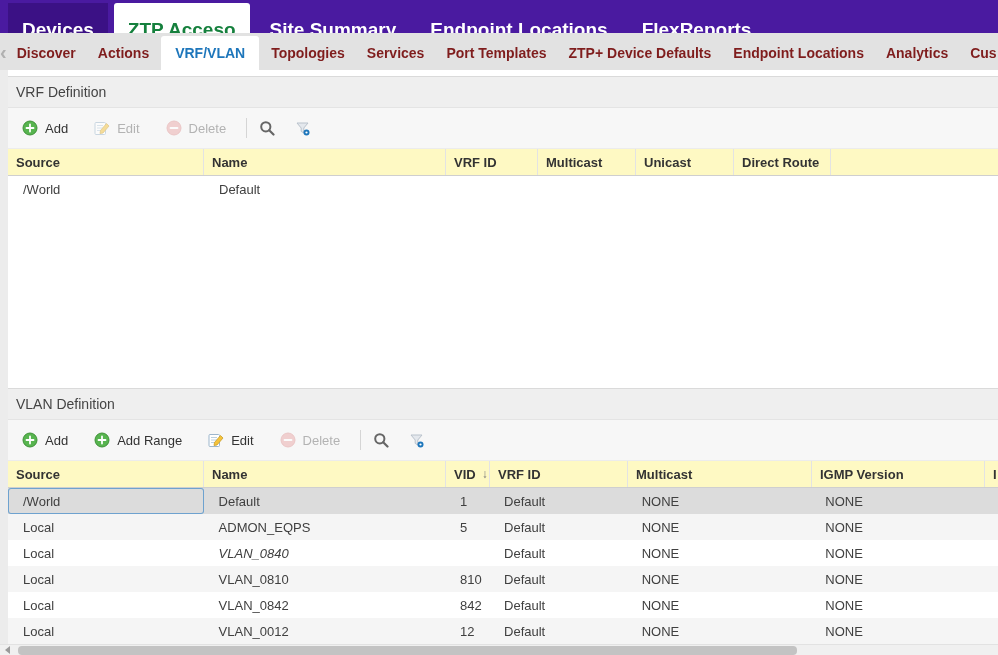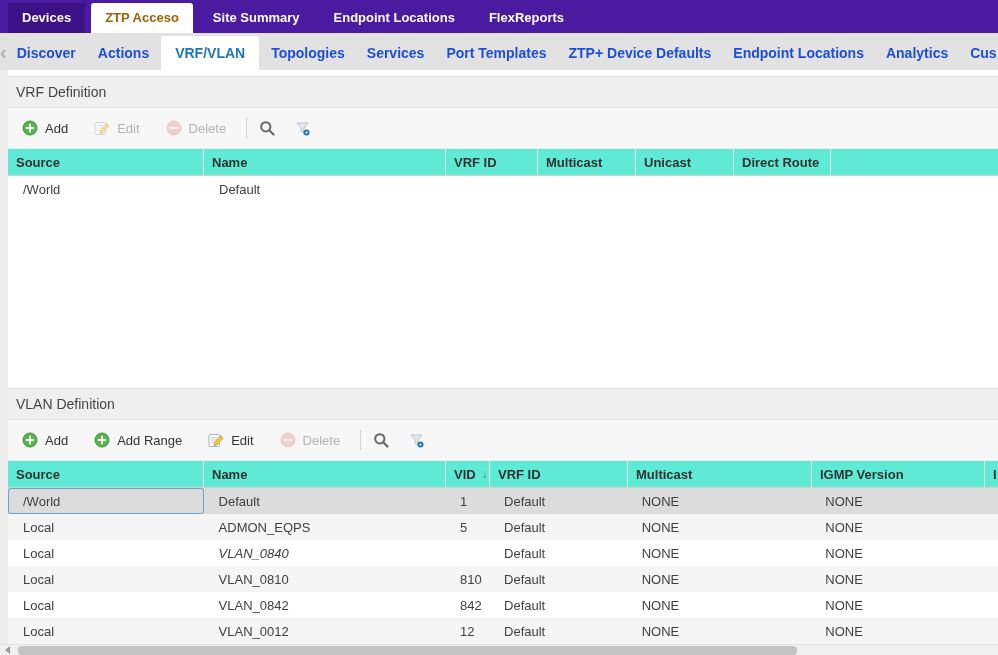--- a/index.html
+++ b/index.html
@@ -3,33 +3,33 @@
 <meta charset="utf-8">
 <style>
   * { margin:0; padding:0; box-sizing:border-box; }
   html,body { width:998px; height:655px; overflow:hidden;
     font-family:"Liberation Sans", sans-serif; background:#fff; }
 
   
   .topbar { position:absolute; left:0; top:0; width:998px; height:33px;
     background:#4a1aa0; display:flex; align-items:flex-end; padding-left:8px;
     white-space:nowrap; overflow:hidden; }
-  .toptab { height:30px; line-height:30px; padding:0 14px; margin-right:6px;
-    color:#fff; font-size:13px; font-weight:bold; cursor:pointer; }
+  .toptab { height:30px; line-height:30px; padding:12px 14px; margin-right:6px;
+    color:#fff; font-size:19px; font-weight:bold; cursor:pointer; }
   .toptab.dark { background:#3b1185; }
-  .toptab.active { background:#fff; color:#a16207; border-radius:3px 3px 0 0; }
+  .toptab.active { background:#fff; color:#15803d; border-radius:3px 3px 0 0; }
 
   
   .subbar { position:absolute; left:0; top:33px; width:998px; height:37px;
     background:#e2e2e2; display:flex; align-items:flex-end;
     white-space:nowrap; overflow:hidden; }
   .chevron { width:22px; height:34px; line-height:32px; text-align:center;
     color:#b0b0b0; font-size:20px; font-weight:bold; cursor:pointer; }
   .subtab { height:34px; line-height:34px; padding:0 10px; margin-right:2px;
-    color:#1d4ed8; font-size:14px; font-weight:bold; cursor:pointer; }
+    color:#7f1d1d; font-size:14px; font-weight:bold; cursor:pointer; }
   .subtab.active { background:#fff; color:#1d76bb; border-radius:3px 3px 0 0;
     padding:0 14px; }
 
   
   .content { position:absolute; left:0; top:70px; width:998px; height:585px;
     background:#fff; }
   .gutter { position:absolute; left:0; top:0; width:8px; height:585px;
     background:#ececec; }
   .panel { position:absolute; left:8px; right:0; }
   #vrfPanel  { top:6px;   height:312px; }
@@ -44,21 +44,21 @@
   .tbtn { display:flex; align-items:center; margin-right:26px; cursor:pointer; }
   .tbtn .icon { display:inline-flex; margin-right:7px; }
   .tbtn .lbl { font-size:13px; color:#333; }
   .tbtn.disabled .lbl { color:#b3b3b3; }
   .tbtn.disabled .icon { opacity:.5; }
   .tb-divider { width:1px; height:20px; background:#d5d5d5; margin:0 12px 0 -6px; }
   .tb-icon { display:inline-flex; margin-right:20px; cursor:pointer; }
 
   
   .grid { width:100%; }
-  .thr { display:flex; height:28px; background:#5eead4;
+  .thr { display:flex; height:28px; background:#fef9c3;
     border-top:1px solid #ececec; border-bottom:1px solid #cfcfcf; }
   .th { display:flex; align-items:center; padding-left:8px; font-size:13px;
     font-weight:bold; color:#333; border-right:1px solid #e3e3e3;
     white-space:nowrap; overflow:hidden; cursor:pointer; }
   .th.fill { flex:1; border-right:none; }
   .sort-arrow { margin-left:6px; color:#777; font-weight:normal; font-size:12px; }
   .tr { display:flex; height:26px; background:#fff; cursor:pointer; }
   .tr.alt { background:#f5f5f5; }
   .tr.selected { background:#dcdcdc; }
   .td { display:flex; align-items:center; padding-left:15px; font-size:13px;

